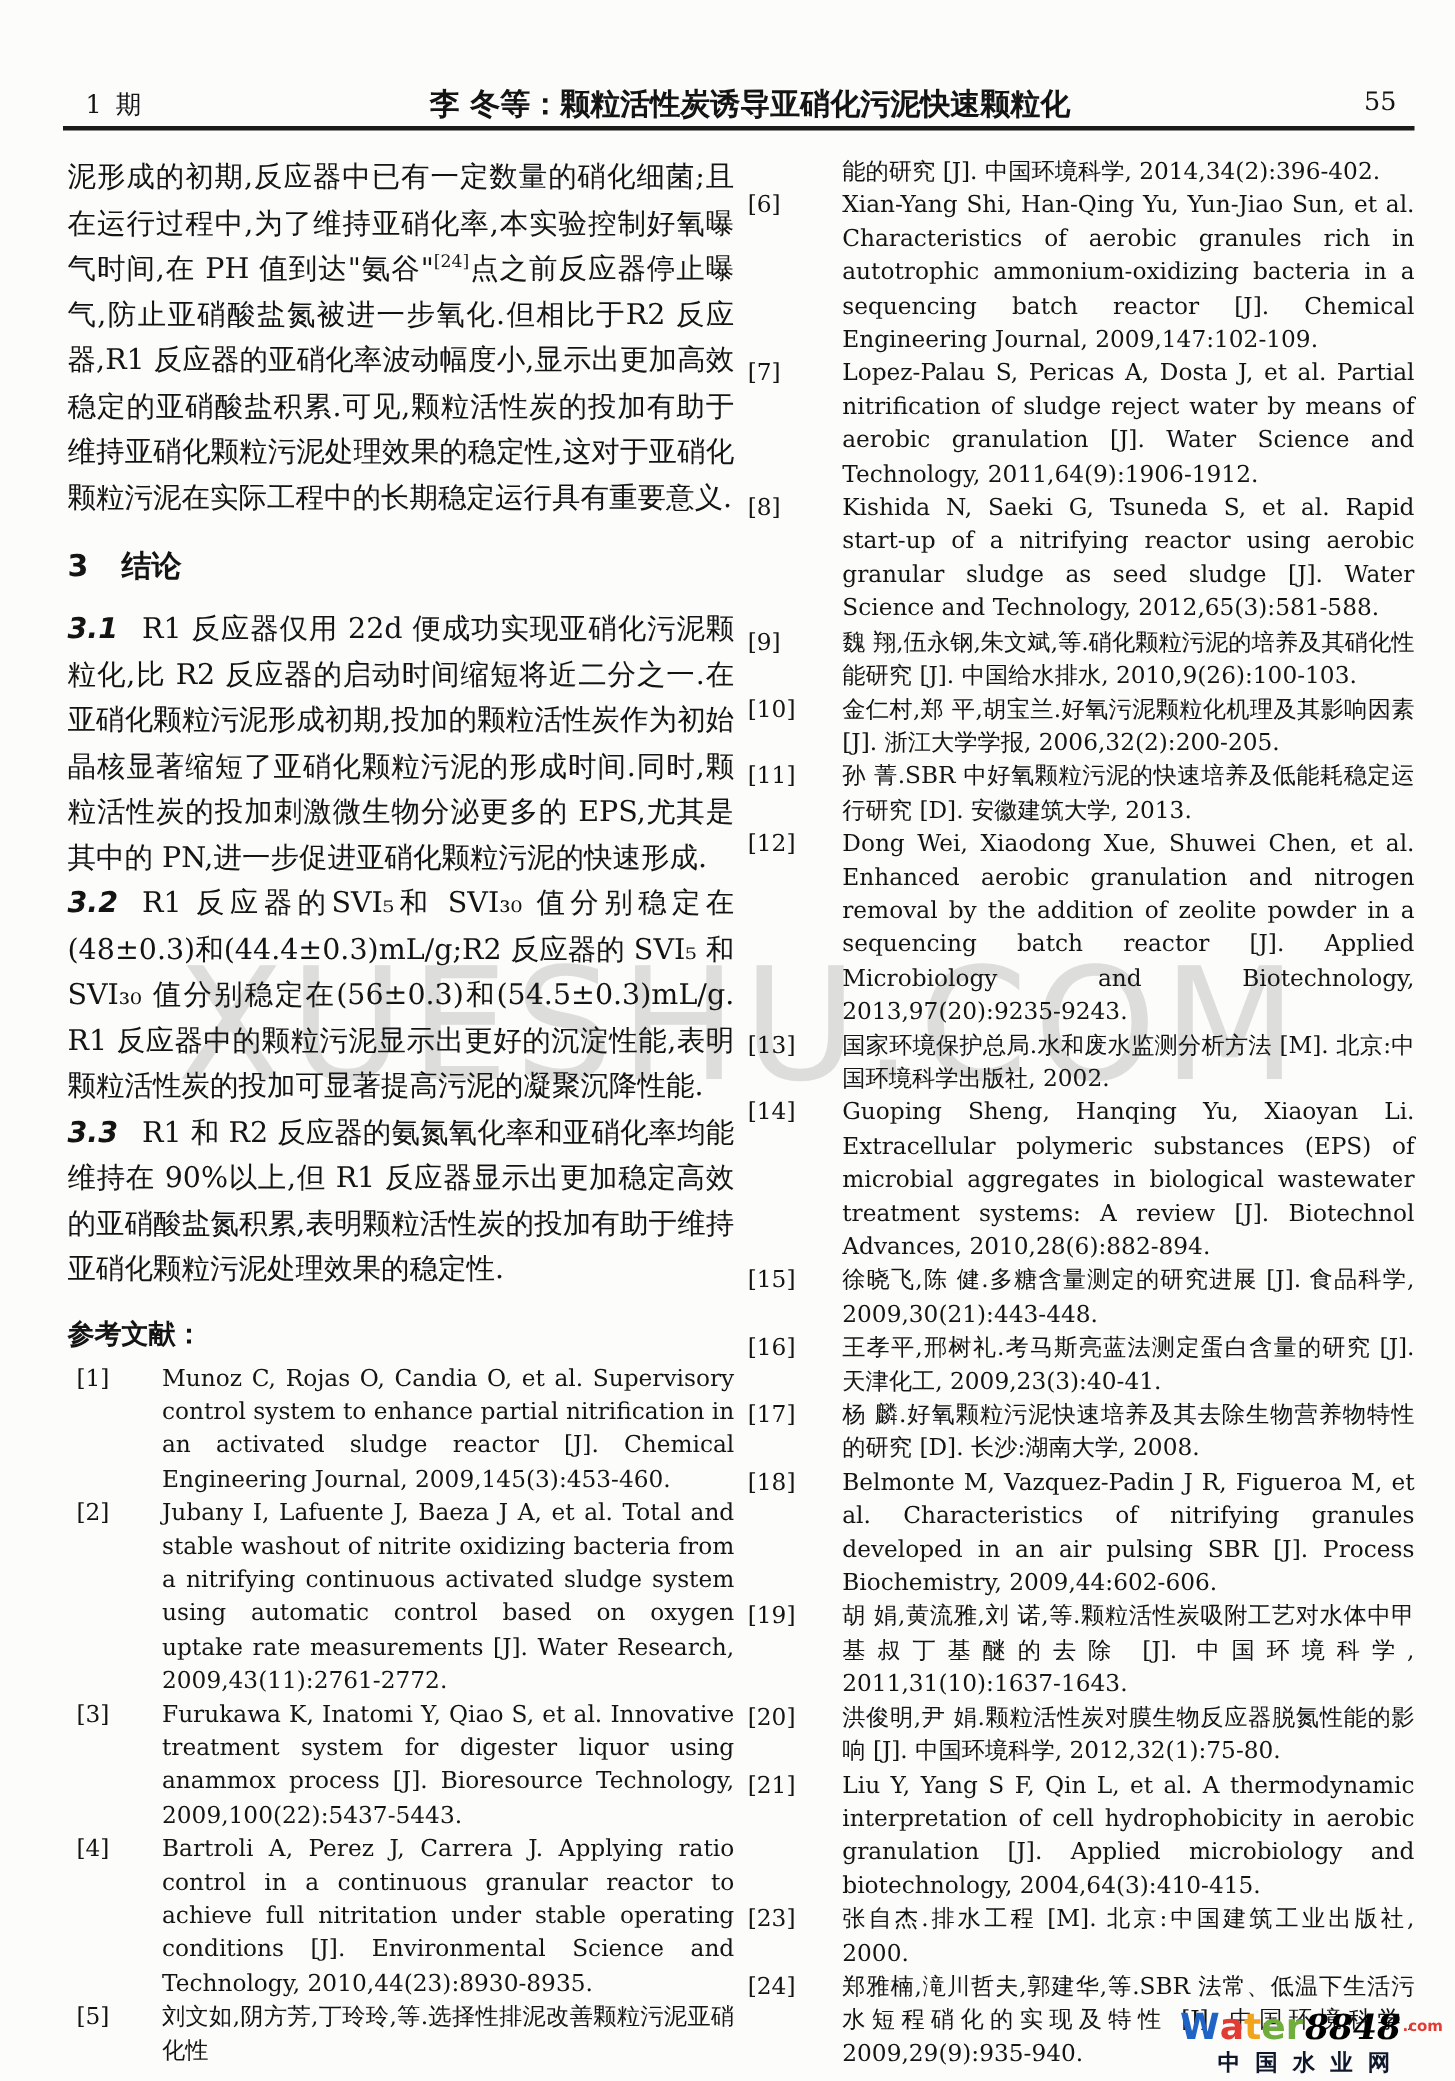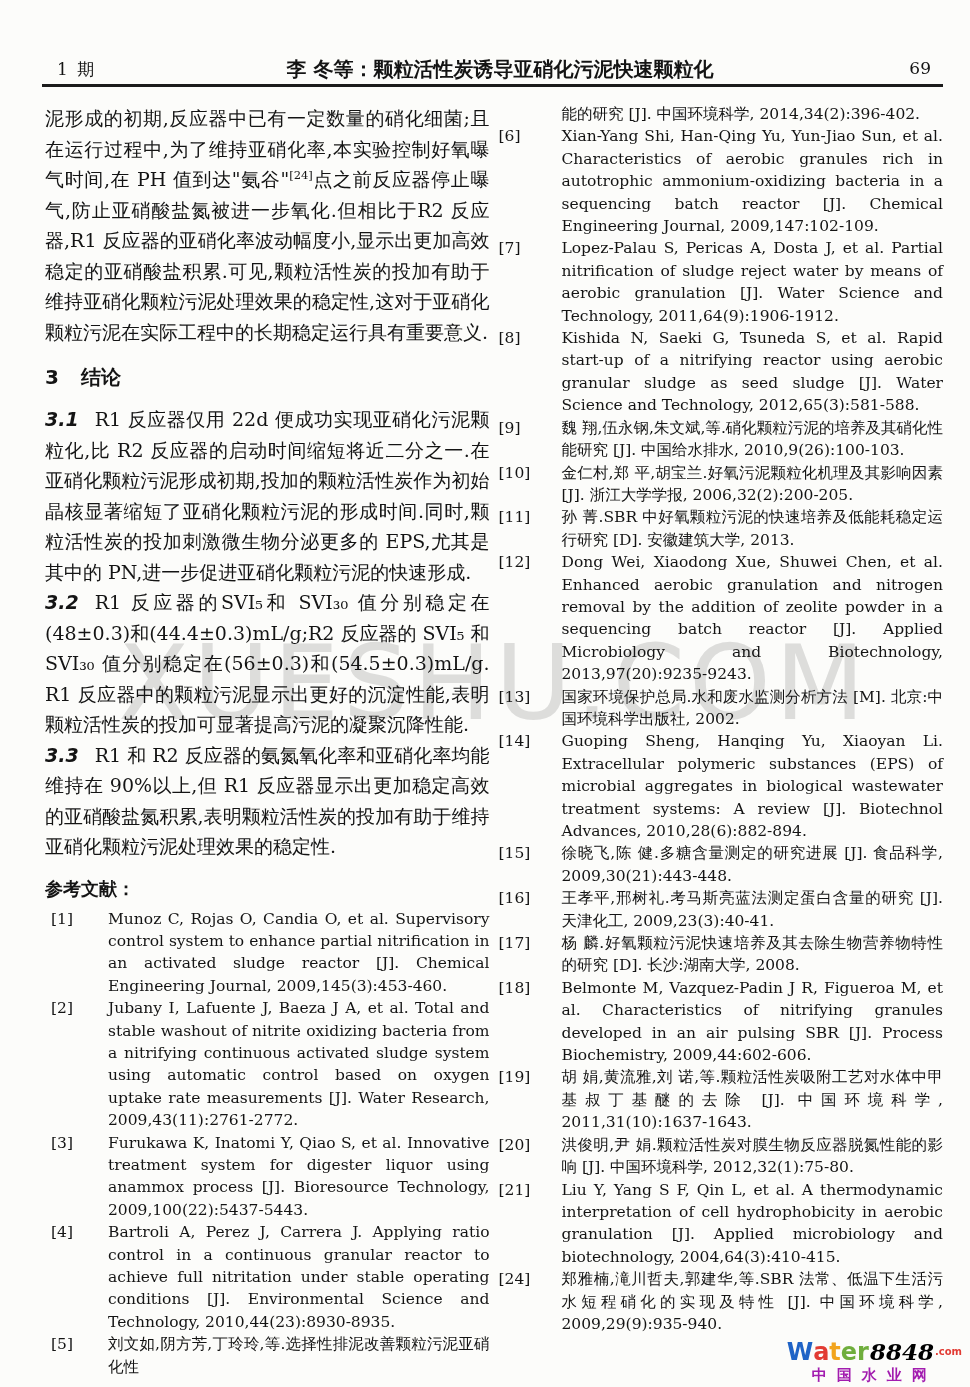--- a/index.html
+++ b/index.html
@@ -58,21 +58,21 @@
 </head>
 <body>
 
 <div class="scan-page">
 
   <div class="watermark">XUESHU.COM</div>
 
   <div class="header">
     <span class="issue-no">1 期</span>
     <span class="running-title">李  冬等：颗粒活性炭诱导亚硝化污泥快速颗粒化</span>
-    <span class="page-no">69</span>
+    <span class="page-no">55</span>
   </div>
   <div class="header-rule"></div>
 
   <div class="content">
 
     <div class="col col-left">
       <p class="body-par"><span>泥形成的初期,反应器中已有一定数量的硝化细菌;且在运行过程中,为了维持亚硝化率,本实验控制好氧曝气时间,在 PH 值到达"氨谷"</span><sup class="sup-ref">[24]</sup><span>点之前反应器停止曝气,防止亚硝酸盐氮被进一步氧化.但相比于R2 反应器,R1 反应器的亚硝化率波动幅度小,显示出更加高效稳定的亚硝酸盐积累.可见,颗粒活性炭的投加有助于维持亚硝化颗粒污泥处理效果的稳定性,这对于亚硝化颗粒污泥在实际工程中的长期稳定运行具有重要意义.</span></p>
 
       <div class="section-heading">
         <span class="sec-num">3</span><span>结论</span>
@@ -134,36 +134,37 @@
 
           <li class="ref-item"><span class="ref-num">[18]</span><span>Belmonte M, Vazquez-Padin J R, Figueroa M, et al. Characteristics of nitrifying granules developed in an air pulsing SBR [J]. Process Biochemistry, 2009,44:602-606.</span></li>
 
           <li class="ref-item"><span class="ref-num">[19]</span><span>胡  娟,黄流雅,刘  诺,等.颗粒活性炭吸附工艺对水体中甲基叔丁基醚的去除 [J]. 中国环境科学, 2011,31(10):1637-1643.</span></li>
 
           <li class="ref-item"><span class="ref-num">[20]</span><span>洪俊明,尹  娟.颗粒活性炭对膜生物反应器脱氮性能的影响 [J]. 中国环境科学, 2012,32(1):75-80.</span></li>
 
           <li class="ref-item"><span class="ref-num">[21]</span><span>Liu Y, Yang S F, Qin L, et al. A thermodynamic interpretation of cell hydrophobicity in aerobic granulation [J]. Applied microbiology and biotechnology, 2004,64(3):410-415.</span></li>
 
 
+          <li class="ref-item"><span class="ref-num">[23]</span><span>张自杰.排水工程 [M]. 北京:中国建筑工业出版社, 2000.</span></li>
 
           <li class="ref-item"><span class="ref-num">[24]</span><span>郑雅楠,滝川哲夫,郭建华,等.SBR 法常、低温下生活污水短程硝化的实现及特性 [J]. 中国环境科学, 2009,29(9):935-940.</span></li>
         </ol>
 
     </div>
 
   </div>
 
   <div class="logo">
     <div class="logo-top">
       <span style="display:inline-flex;align-items:baseline;">
           <span class="logo-letter" style="color: rgb(31, 99, 198);">W</span>
           <span class="logo-letter" style="color: rgb(226, 59, 51);">a</span>
           <span class="logo-letter" style="color: rgb(242, 164, 29);">t</span>
           <span class="logo-letter" style="color: rgb(111, 174, 60);">e</span>
           <span class="logo-letter" style="color: rgb(111, 174, 60);">r</span>
         </span>
       <span class="logo-num" style="color: #000000;">8848</span>
       <span class="logo-com" style="color: rgb(226, 59, 51);">.com</span>
     </div>
-    <div class="logo-sub" style="color: #a21caf;">中国水业网</div>
+    <div class="logo-sub" style="color: #0f172a;">中国水业网</div>
   </div>
 
 </div>
 
 </body></html>

